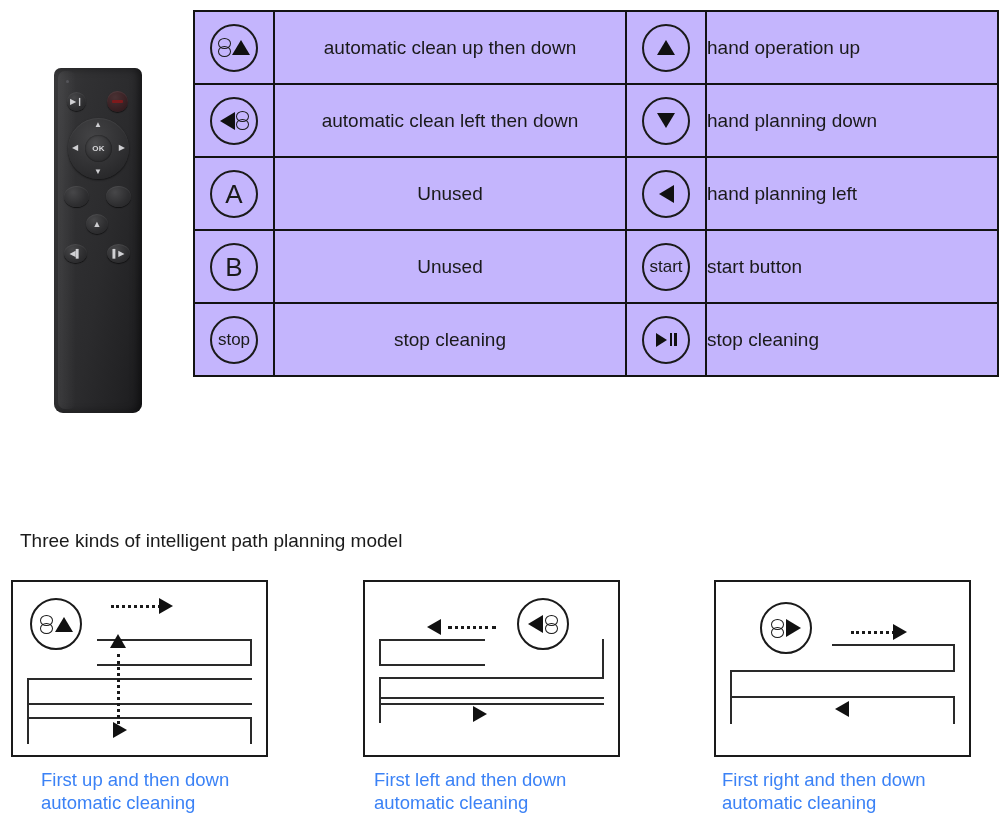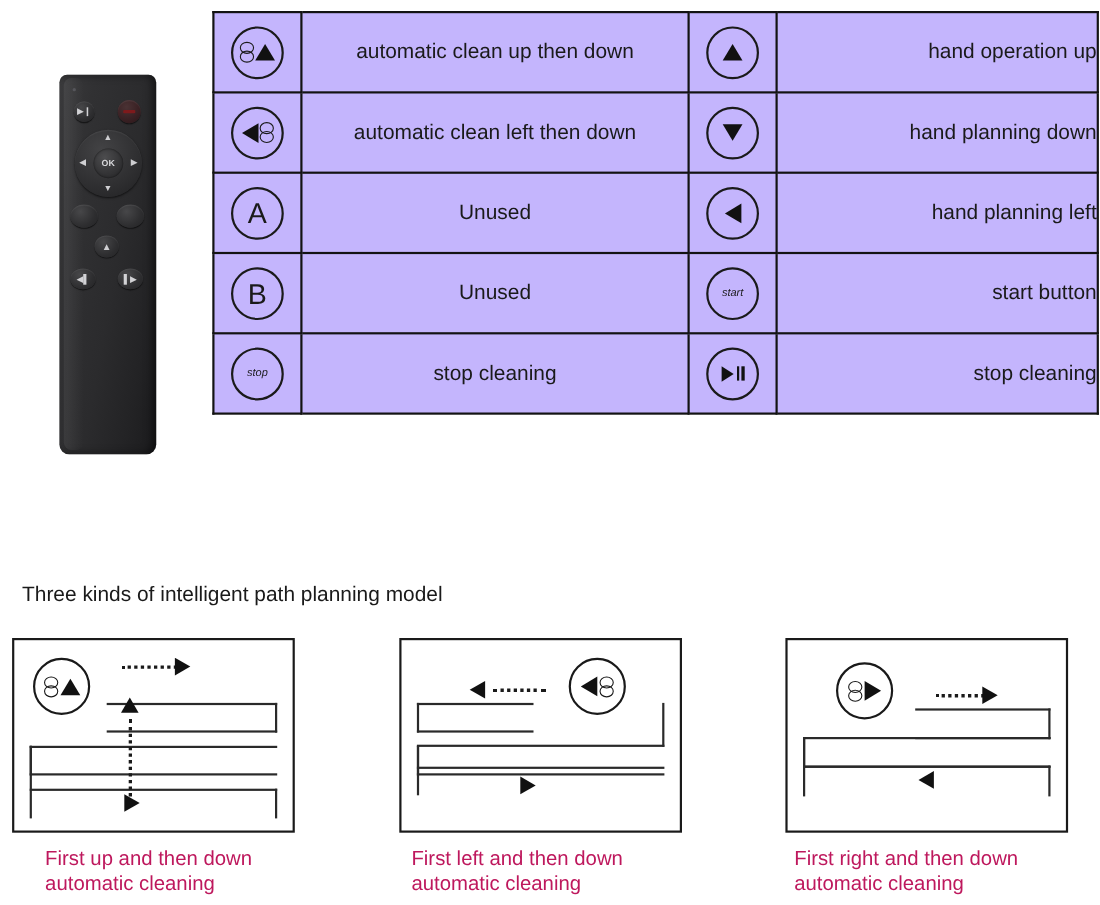--- a/index.html
+++ b/index.html
@@ -99,37 +99,37 @@
     height: 71px;
     background: #c4b5fd;
   }
   td.icon-cell { width: 78px; text-align: center; }
   td.desc-cell {
     font-size: 19px;
     color: #1a1a1a;
     padding-left: 4px;
     text-align: center;
   }
-  td.desc-cell.desc-left { text-align: right; padding-left: 20px; }
+  td.desc-cell.desc-left { text-align: left; padding-left: 20px; }
   td.desc-a { width: 350px; }
   td.desc-b { width: 290px; }
 
   
   .keycircle {
     width: 48px; height: 48px;
     border: 2px solid #1a1a1a;
     border-radius: 50%;
     display: inline-flex;
     align-items: center; justify-content: center;
     gap: 1px;
     line-height: 1;
     box-sizing: border-box;
   }
   .kc-letter { font-size: 26px; color: #1a1a1a; }
-  .kc-word   { font-size: 10px; color: #1a1a1a; font-style: italic; }
+  .kc-word   { font-size: 17px; color: #1a1a1a; }
   .tri { width: 0; height: 0; }
   .tri-up    { border-left: 9px solid transparent; border-right: 9px solid transparent; border-bottom: 15px solid #111; }
   .tri-down  { border-left: 9px solid transparent; border-right: 9px solid transparent; border-top: 15px solid #111; }
   .tri-right { border-top: 9px solid transparent; border-bottom: 9px solid transparent; border-left: 15px solid #111; }
   .tri-left  { border-top: 9px solid transparent; border-bottom: 9px solid transparent; border-right: 15px solid #111; }
   .eight {
     display: inline-block; width: 13px; height: 19px; position: relative;
   }
   .eight::before, .eight::after {
     content: ""; position: absolute; left: 0; width: 13px; height: 11px;
@@ -196,21 +196,21 @@
   .arrowhead { position: absolute; width: 0; height: 0; z-index: 3; }
   .ah-right { border-top: 8px solid transparent; border-bottom: 8px solid transparent; border-left: 14px solid #111; }
   .ah-left  { border-top: 8px solid transparent; border-bottom: 8px solid transparent; border-right: 14px solid #111; }
   .ah-up    { border-left: 8px solid transparent; border-right: 8px solid transparent; border-bottom: 14px solid #111; }
 
   .dg-caption {
     position: absolute;
     top: 768px;
     font-size: 18.5px;
     line-height: 23px;
-    color: #be185d;
+    color: #3b82f6;
     width: 300px;
   }
   #caption-0 { left: 41px; }
   #caption-1 { left: 374px; }
   #caption-2 { left: 722px; }
 </style>
 </head>
 <body>
 
 <div id="remote-wrap">

